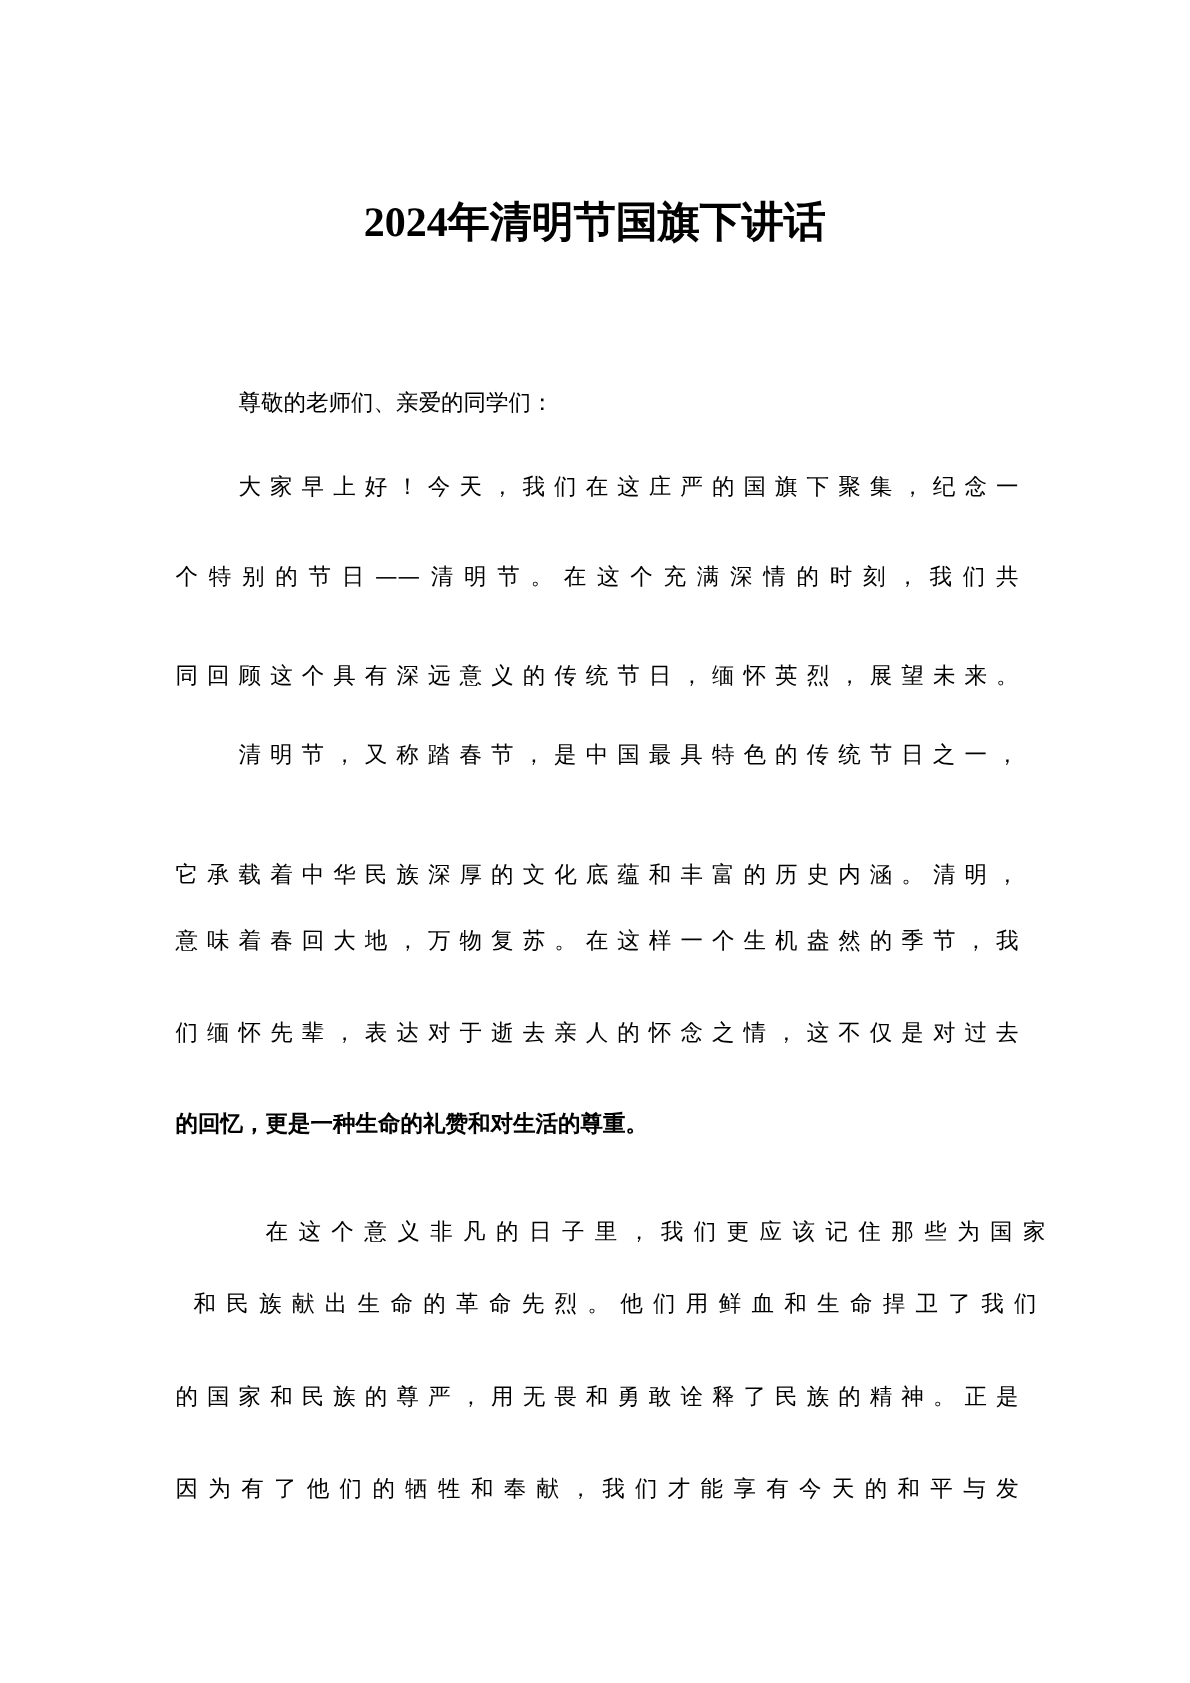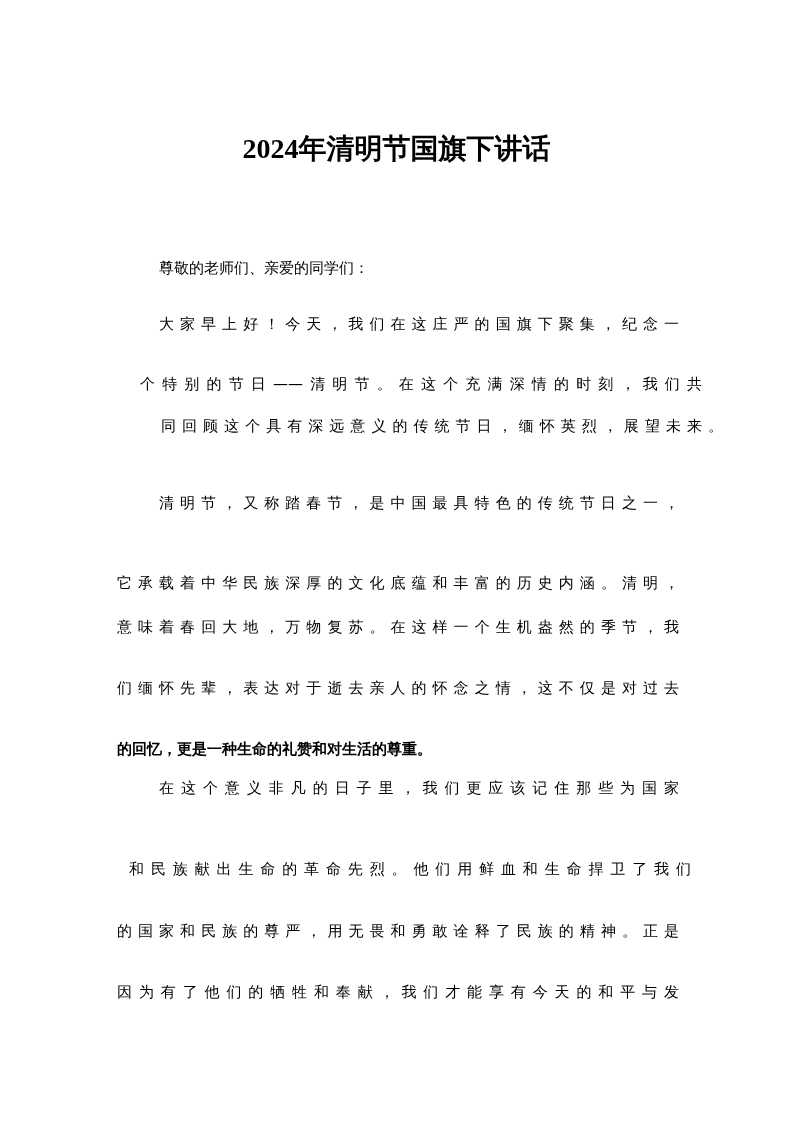--- a/index.html
+++ b/index.html
@@ -66,33 +66,33 @@
 <div class="page">
 
   <div class="title">2024年清明节国旗下讲话</div>
 
   <div class="body">
 
     <div class="line indent last" style="top:254px;">尊敬的老师们、亲爱的同学们：</div>
 
     <div>
       <div class="line indent" style="top:310px;">大家早上好！今天，我们在这庄严的国旗下聚集，纪念一</div>
-      <div class="line" style="top:370px;margin-left:23px;">个特别的节日——清明节。在这个充满深情的时刻，我们共</div>
-      <div class="line" style="top:412px;margin-left:44px;">同回顾这个具有深远意义的传统节日，缅怀英烈，展望未来。</div>
+      <div class="line" style="top:370px;">个特别的节日——清明节。在这个充满深情的时刻，我们共</div>
+      <div class="line" style="top:436px;">同回顾这个具有深远意义的传统节日，缅怀英烈，展望未来。</div>
     </div>
 
     <div>
       <div class="line indent" style="top:489px;">清明节，又称踏春节，是中国最具特色的传统节日之一，</div>
       <div class="line" style="top:537px;margin-top:32px;">它承载着中华民族深厚的文化底蕴和丰富的历史内涵。清明，</div>
       <div class="line" style="top:613px;">意味着春回大地，万物复苏。在这样一个生机盎然的季节，我</div>
       <div class="line" style="top:674px;">们缅怀先辈，表达对于逝去亲人的怀念之情，这不仅是对过去</div>
       <div class="line last" style="top:735px;font-weight:bold;">的回忆，更是一种生命的礼赞和对生活的尊重。</div>
     </div>
 
     <div>
-      <div class="line indent" style="top:774px;">在这个意义非凡的日子里，我们更应该记住那些为国家</div>
+      <div class="line indent" style="top:807px;margin-left:18px;">在这个意义非凡的日子里，我们更应该记住那些为国家</div>
       <div class="line" style="top:855px;margin-left:12px;">和民族献出生命的革命先烈。他们用鲜血和生命捍卫了我们</div>
       <div class="line" style="top:917px;">的国家和民族的尊严，用无畏和勇敢诠释了民族的精神。正是</div>
       <div class="line" style="top:978px;">因为有了他们的牺牲和奉献，我们才能享有今天的和平与发</div>
     </div>
 
   </div>
 </div>
 
 </body></html>

